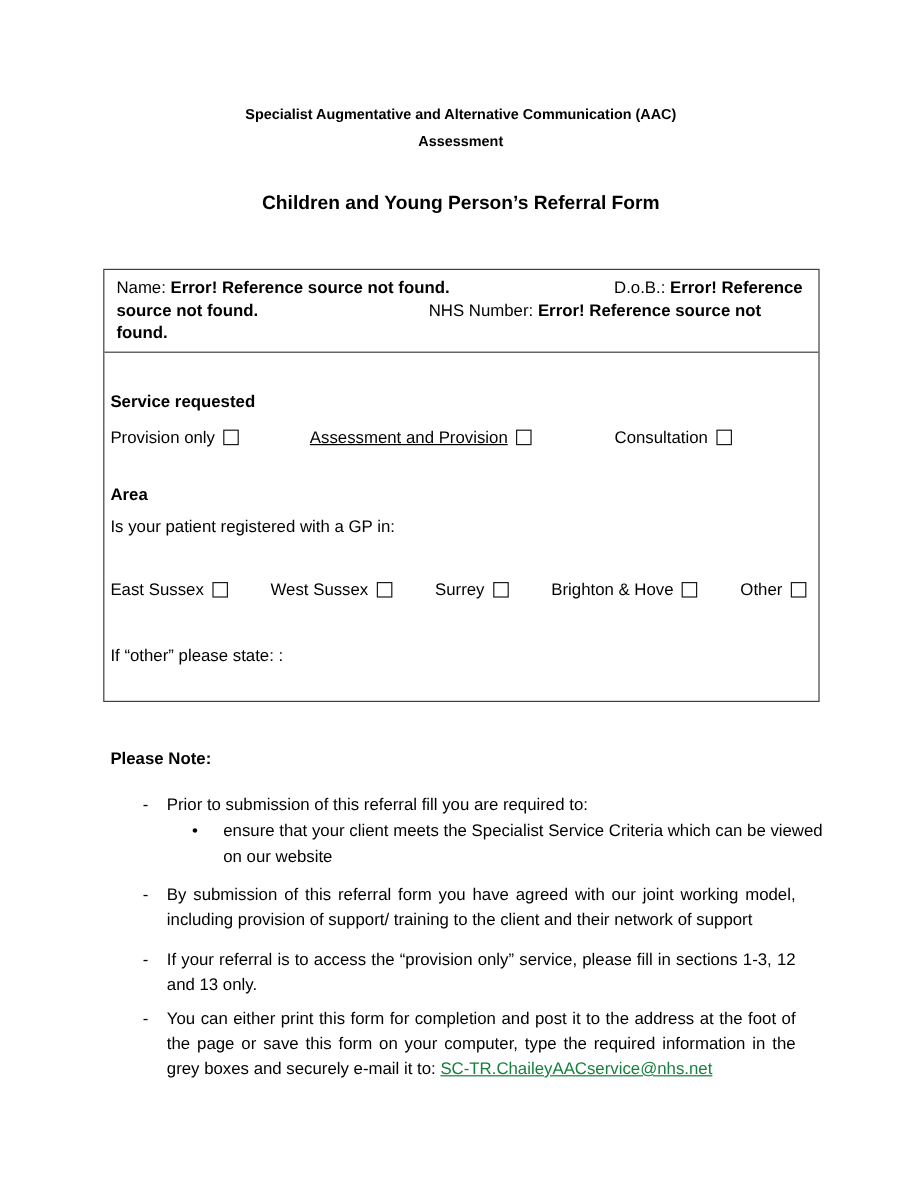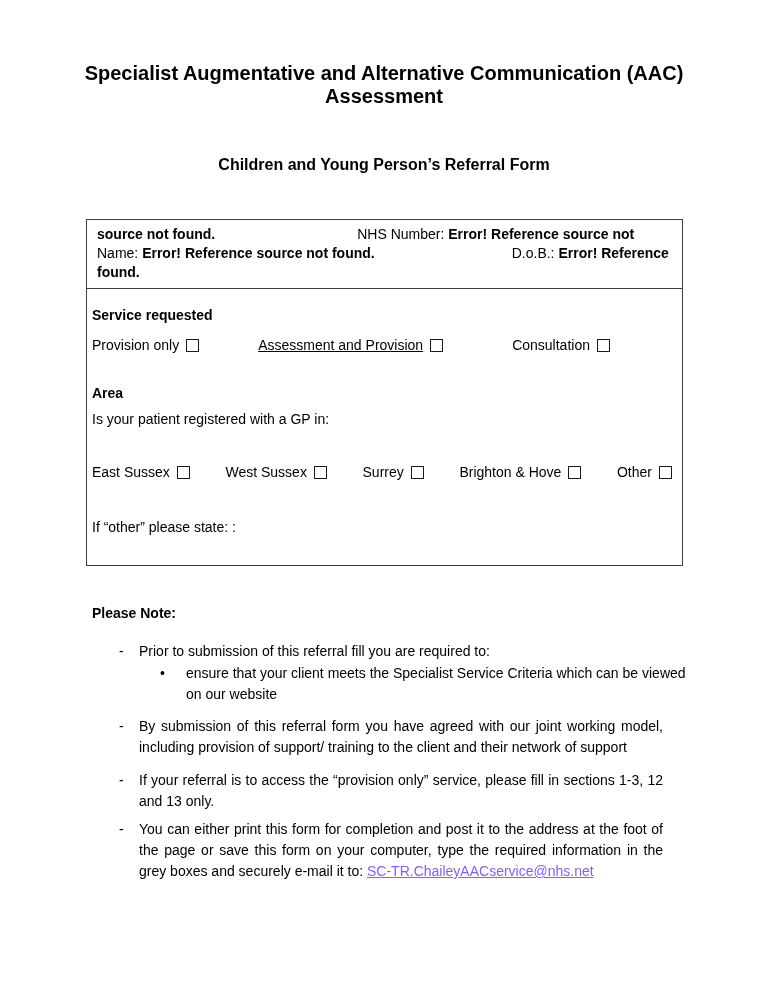--- a/index.html
+++ b/index.html
@@ -5,45 +5,45 @@
   * { box-sizing: border-box; margin: 0; padding: 0; }
   html, body { background: #ffffff; }
   body {
     width: 768px; height: 994px;
     font-family: "Liberation Sans", sans-serif;
     font-size: 14px; line-height: 21px;
     color: #000; position: relative; overflow: hidden;
   }
   .b { font-weight: bold; }
   .title-block {
-    margin: 62px 50px 0;
+    margin: 84px 50px 0;
     text-align: center; font-weight: bold;
-    font-size: 20px; line-height: 23px;
+    font-size: 12px; line-height: 23px;
   }
   .subtitle-block {
-    margin: 45px 50px 0;
+    margin: 28px 50px 0;
     text-align: center; font-weight: bold;
     font-size: 16px; line-height: 23px;
   }
   .form-box {
     margin: 43px 85px 0 86px;
     width: 597px;
     border: 1px solid #404040;
   }
   .header-cell {
     padding: 5px 8px 6px 10px;
     border-bottom: 1px solid #404040;
     line-height: 19px;
   }
   .hline { white-space: nowrap; }
   .tab1 { display: inline-block; width: 137px; }
   .tab2 { display: inline-block; width: 142px; }
   .body-cell { padding: 8px 8px 27px 5px; }
   .row-tick { font-weight: bold; }
-  .row-service-heading { font-weight: bold; margin-top: 8px; }
+  .row-service-heading { font-weight: bold; margin-top: 22px; }
   .service-row { margin-top: 9px; white-space: nowrap; }
   .service-row .opt + .opt.gap-a { margin-left: 59px; text-decoration: underline; }
   .service-row .opt + .opt.gap-b { margin-left: 69px; }
   .row-area-heading { font-weight: bold; margin-top: 27px; }
   .row-gp { margin-top: 5px; }
   .area-row {
     margin-top: 32px; display: flex;
     justify-content: space-between; padding-right: 2px;
   }
   .opt { white-space: nowrap; }
@@ -59,40 +59,40 @@
   .note.n1 { margin-top: 17px; }
   .note.n2 { margin-top: 11px; }
   .note.n3 { margin-top: 12px; }
   .note.n4 { margin-top: 7px; }
   .marker { width: 20px; flex: none; }
   .note-text { width: 524px; text-align: justify; }
   .subnote { display: flex; margin-left: 21px; margin-top: 1px; }
   .submarker { width: 26px; flex: none; }
   .subtext { width: 508px; }
   .email-link {
-    color: #8b5cf6; text-decoration: underline; cursor: pointer;
+    color: #15803d; text-decoration: underline; cursor: pointer;
   }
 </style>
 </head>
 <body>
 
 <div class="title-block">
   <div>Specialist Augmentative and Alternative Communication (AAC)</div>
   <div>Assessment</div>
 </div>
 
 <div class="subtitle-block">Children and Young Person’s Referral Form</div>
 
 <div class="form-box">
   <div class="header-cell">
     <div class="hline">
-      <span class="b">source not found.</span><span class="tab2"></span><span>NHS Number: </span><span class="b">Error! Reference source not</span>
+      <span>Name: </span><span class="b">Error! Reference source not found.</span><span class="tab1"></span><span>D.o.B.: </span><span class="b">Error! Reference</span>
     </div>
     <div class="hline">
-      <span>Name: </span><span class="b">Error! Reference source not found.</span><span class="tab1"></span><span>D.o.B.: </span><span class="b">Error! Reference</span>
+      <span class="b">source not found.</span><span class="tab2"></span><span>NHS Number: </span><span class="b">Error! Reference source not</span>
     </div>
     <div class="hline">
       <span class="b">found.</span>
     </div>
   </div>
 
   <div class="body-cell">
 
     <div class="row-service-heading">Service requested</div>
 

